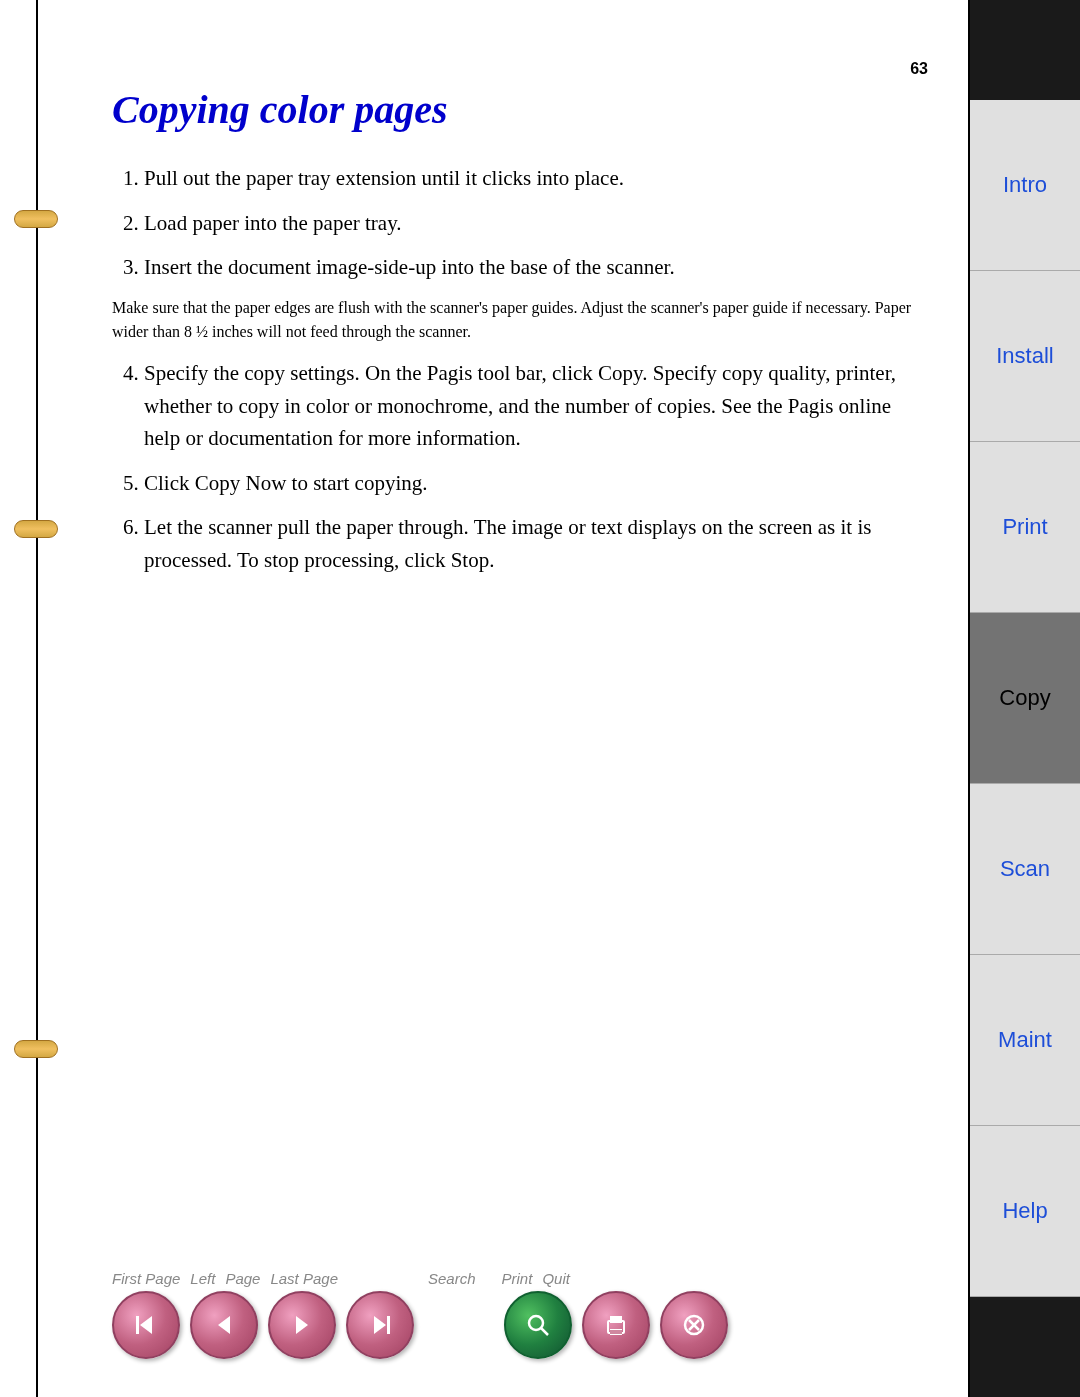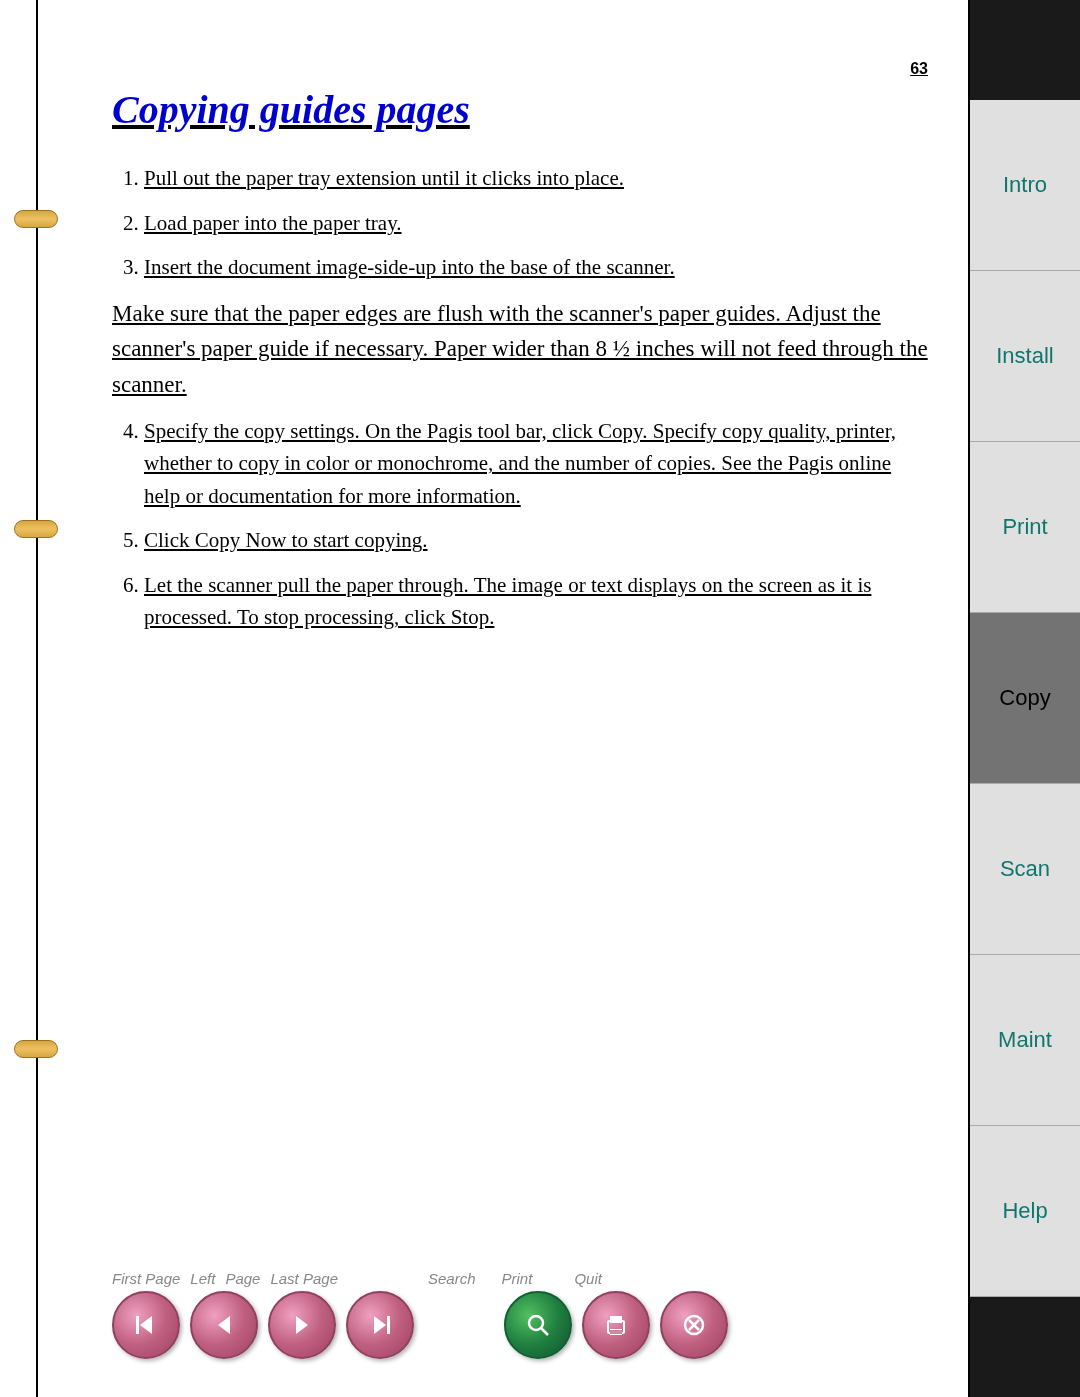--- a/index.html
+++ b/index.html
@@ -60,21 +60,21 @@
       height: 100px;
     }
 
     .sidebar-item {
       flex: 1;
       display: flex;
       align-items: center;
       justify-content: center;
       font-size: 22px;
       font-family: Arial, sans-serif;
-      color: #0f766e;
+      color: #1d4ed8;
       border-bottom: 1px solid #aaaaaa;
       cursor: pointer;
       background: #e0e0e0;
     }
 
     .sidebar-item.active {
       color: #000000;
       font-weight: normal;
       background: #737373;
     }
@@ -85,21 +85,20 @@
     }
 
     
     .main-content {
       position: absolute;
       left: 72px;
       top: 0;
       right: 112px;
       bottom: 0;
       padding: 60px 40px 20px 40px;
-      text-decoration: underline;
     }
 
     
     .page-number {
       text-align: right;
       font-size: 16px;
       font-weight: bold;
       font-family: Arial, sans-serif;
       margin-bottom: 8px;
       color: #000000;
@@ -127,21 +126,21 @@
     }
 
     ol li {
       margin-bottom: 12px;
     }
 
     .note-paragraph {
       margin-left: 0px;
       margin-top: 8px;
       margin-bottom: 12px;
-      font-size: 23px;
+      font-size: 16px;
       line-height: 1.55;
     }
 
     
     .bottom-nav {
       position: absolute;
       bottom: 38px;
       left: 72px;
       right: 112px;
       padding: 0 40px;
@@ -220,21 +219,21 @@
     <span>Maint</span>
   </div>
   <div class="sidebar-item">
     <span>Help</span>
   </div>
   <div class="sidebar-bottom-black"></div>
 </div>
 
 <div class="main-content">
   <div class="page-number">63</div>
-  <div class="page-title">Copying guides pages</div>
+  <div class="page-title">Copying color pages</div>
 
   <div class="content-body">
     <ol>
       <li>Pull out the paper tray extension until it clicks into place.</li>
       <li>Load paper into the paper tray.</li>
       <li>Insert the document image-side-up into the base of the scanner.</li>
     </ol>
     <p class="note-paragraph">Make sure that the paper edges are flush with the scanner's paper guides. Adjust the scanner's paper guide if necessary. Paper wider than 8 ½ inches will not feed through the scanner.</p>
     <ol start="4">
       <li>Specify the copy settings. On the Pagis tool bar, click Copy. Specify copy quality, printer, whether to copy in color or monochrome, and the number of copies. See the Pagis online help or documentation for more information.</li>
@@ -258,21 +257,21 @@
     </div>
     <div style="display:flex; flex-direction:column; align-items:center; margin-right:50px;">
       <span class="nav-label">Last Page</span>
     </div>
     <div style="display:flex; flex-direction:column; align-items:center; margin-right:26px; margin-left:40px;">
       <span class="nav-label">Search</span>
     </div>
     <div style="display:flex; flex-direction:column; align-items:center; margin-right:10px;">
       <span class="nav-label">Print</span>
     </div>
-    <div style="display:flex; flex-direction:column; align-items:center;margin-left:32px;">
+    <div style="display:flex; flex-direction:column; align-items:center;">
       <span class="nav-label">Quit</span>
     </div>
   </div>
 
   <div style="display:flex; align-items:center;">
 
     <div class="nav-btn" style="margin-right:10px;">
       <svg viewBox="0 0 32 32" fill="white">
         <rect x="6" y="7" width="3" height="18" fill="white"></rect>
         <polygon points="22,7 10,16 22,25" fill="white"></polygon>

